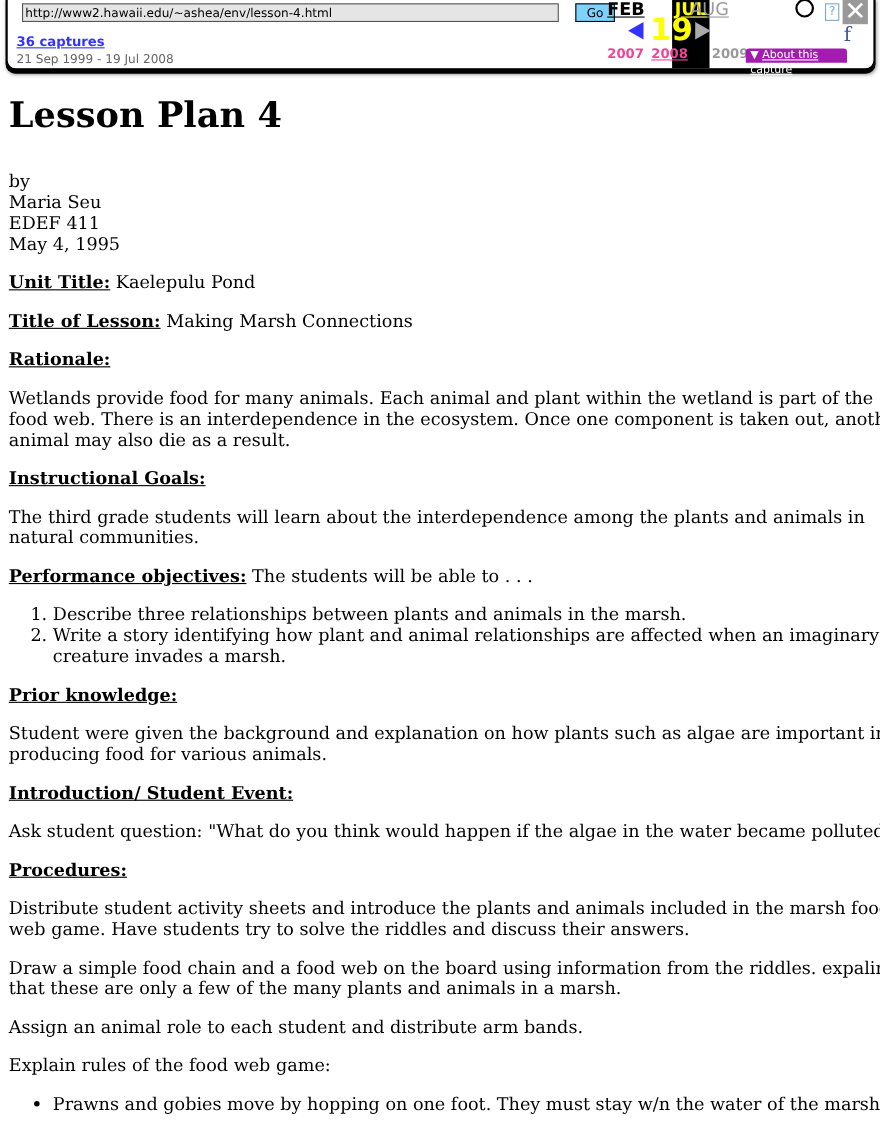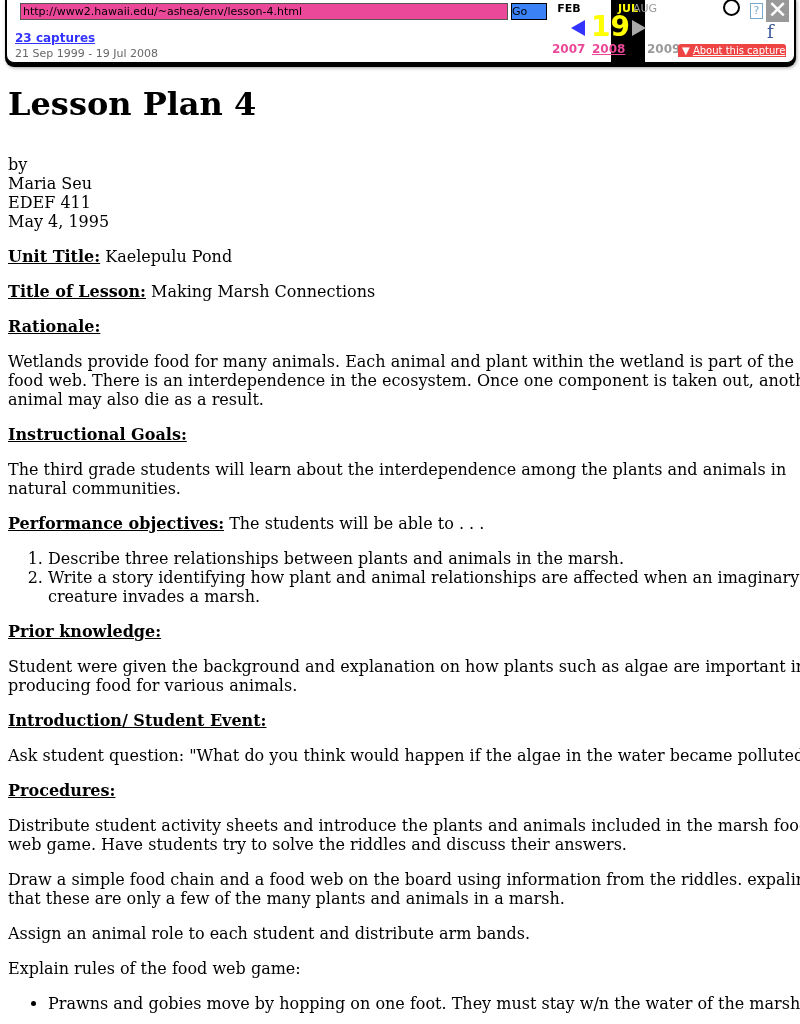--- a/index.html
+++ b/index.html
@@ -9,74 +9,74 @@
   .wb-frame {
     position: absolute; left: 6px; top: -4px; width: 787px; height: 66px;
     background: #fff; border: 1px solid #000; border-top: none;
     border-radius: 0 0 8px 8px;
     box-shadow: 0 3px 0 1px #000, 1px 4px 4px #777;
     font-family: "DejaVu Sans", sans-serif;
   }
   .wb-url {
     position: absolute; left: 13px; top: 7px; width: 484px; height: 15px;
     border: 1px solid #555; font-family: "DejaVu Sans", sans-serif; font-size: 11px;
-    padding: 0 0 0 2px; line-height: 15px; color: #000; background: #ec4899; box-sizing: content-box;
+    padding: 0 0 0 2px; line-height: 15px; color: #000; background: #e5e5e5; box-sizing: content-box;
   }
   .wb-go {
-    position: absolute; left: 504px; top: 7px; width: 34px; height: 15px;
-    border: 1px solid #000; background: #3b82f6; font-size: 11px; line-height: 15px; color: #000;
+    position: absolute; left: 516px; top: 7px; width: 34px; height: 15px;
+    border: 1px solid #000; background: #7dd3fc; font-size: 11px; line-height: 15px; text-align: center; color: #000;
   }
   .wb-captures {
     position: absolute; left: 8px; top: 35px; font-size: 12px; font-weight: bold;
     color: #3333ff; text-decoration: underline;
   }
   .wb-range { position: absolute; left: 8px; top: 51px; font-size: 11px; color: #666; }
 
   .wb-col { position: absolute; top: 4px; text-align: center; font-weight: bold; }
-  .wb-month { font-size: 11px; height: 18px; line-height: 18px; }
+  .wb-month { font-size: 16px; height: 18px; line-height: 18px; text-decoration: underline; }
   .wb-prev { left: 540px; width: 44px; color: #000; }
   .wb-cur { left: 604px; width: 34px; background: #000; color: #ffff00; height: 62px; top: 4px; }
   .wb-next { left: 618px; width: 40px; color: #999; font-weight: normal; }
   .wb-day { position: absolute; left: 584px; top: 17px; width: 34px; text-align: center;
     font-size: 28px; font-weight: bold; color: #ffff00; line-height: 28px; }
   .wb-arrow-l { position: absolute; left: 564px; top: 24px; width: 0; height: 0;
     border-top: 8px solid transparent; border-bottom: 8px solid transparent; border-right: 14px solid #3333ff; }
   .wb-arrow-r { position: absolute; left: 625px; top: 24px; width: 0; height: 0;
     border-top: 8px solid transparent; border-bottom: 8px solid transparent; border-left: 14px solid #aaa; }
   .wb-yr-row { position: absolute; top: 46px; font-size: 12px; font-weight: bold; }
 
   .wb-circle { position: absolute; left: 716px; top: 3px; width: 13px; height: 13px;
     border: 2.5px solid #000; border-radius: 50%; }
   .wb-help { position: absolute; left: 743px; top: 7px; width: 11px; height: 14px;
     border: 1px solid #7ac; color: #7ac; font-size: 11px; line-height: 14px; text-align: center; }
   .wb-close { position: absolute; left: 759px; top: 3px; width: 23px; height: 23px; background: #999;
     color: #fff; font-size: 24px; line-height: 23px; text-align: center; font-weight: bold; }
   .wb-fb { position: absolute; left: 760px; top: 25px; font-family: "DejaVu Serif", serif;
     color: #3b5998; font-size: 18px; }
-  .wb-about { position: absolute; left: 671px; top: 48px; width: 108px; height: 13px;
-    background: #ef4444; color: #fff; font-size: 10px; line-height: 13px;
+  .wb-about { position: absolute; left: 671px; top: 48px; width: 92px; height: 13px;
+    background: #a21caf; color: #fff; font-size: 10px; line-height: 13px;
     border-radius: 3px 3px 0 0; padding-left: 4px; box-sizing: border-box; }
   .wb-about span.lbl { text-decoration: underline; }
 
   
   .doc { position: absolute; left: 8px; top: 84px; width: 820px;
     font-family: "DejaVu Serif", serif; font-size: 16px; line-height: 19px; color: #000; }
   .doc h1 { font-size: 32px; line-height: 40px; margin: 0 0 31px 0; font-weight: bold; }
   .doc p { margin: 0 0 16px 0; }
   .doc b { font-weight: bold; text-decoration: underline; }
   .doc ol, .doc ul { margin: 0 0 16px 0; padding-left: 40px; }
   .doc li { margin: 0; }
 </style>
 </head>
 <body>
 
 <div class="wb-frame">
   <div class="wb-url">http://www2.hawaii.edu/~ashea/env/lesson-4.html</div>
   <div class="wb-go">Go</div>
-  <div class="wb-captures">23 captures</div>
+  <div class="wb-captures">36 captures</div>
   <div class="wb-range">21 Sep 1999 - 19 Jul 2008</div>
 
   <div class="wb-col wb-prev">
     <div class="wb-month">FEB</div>
   </div>
   <div class="wb-col wb-cur">
     <div class="wb-month">JUL</div>
   </div>
   <div class="wb-col wb-next">
     <div class="wb-month">AUG</div>

